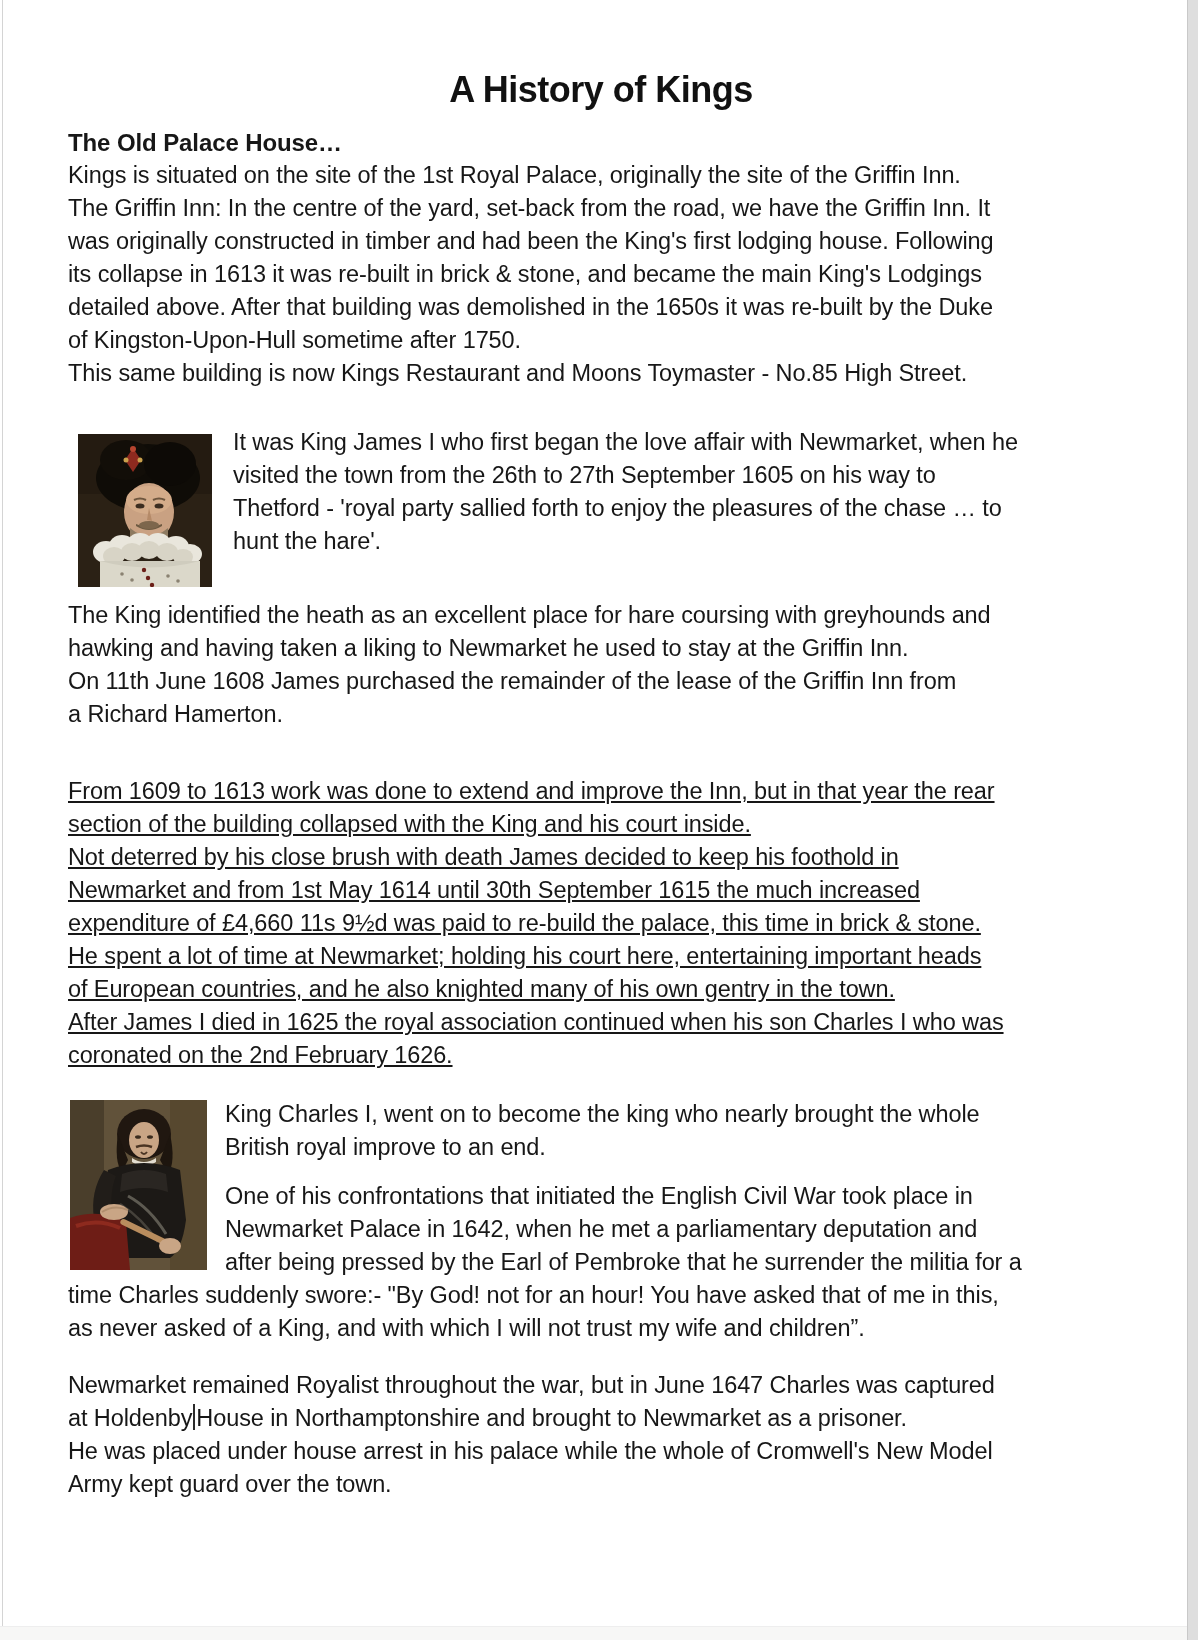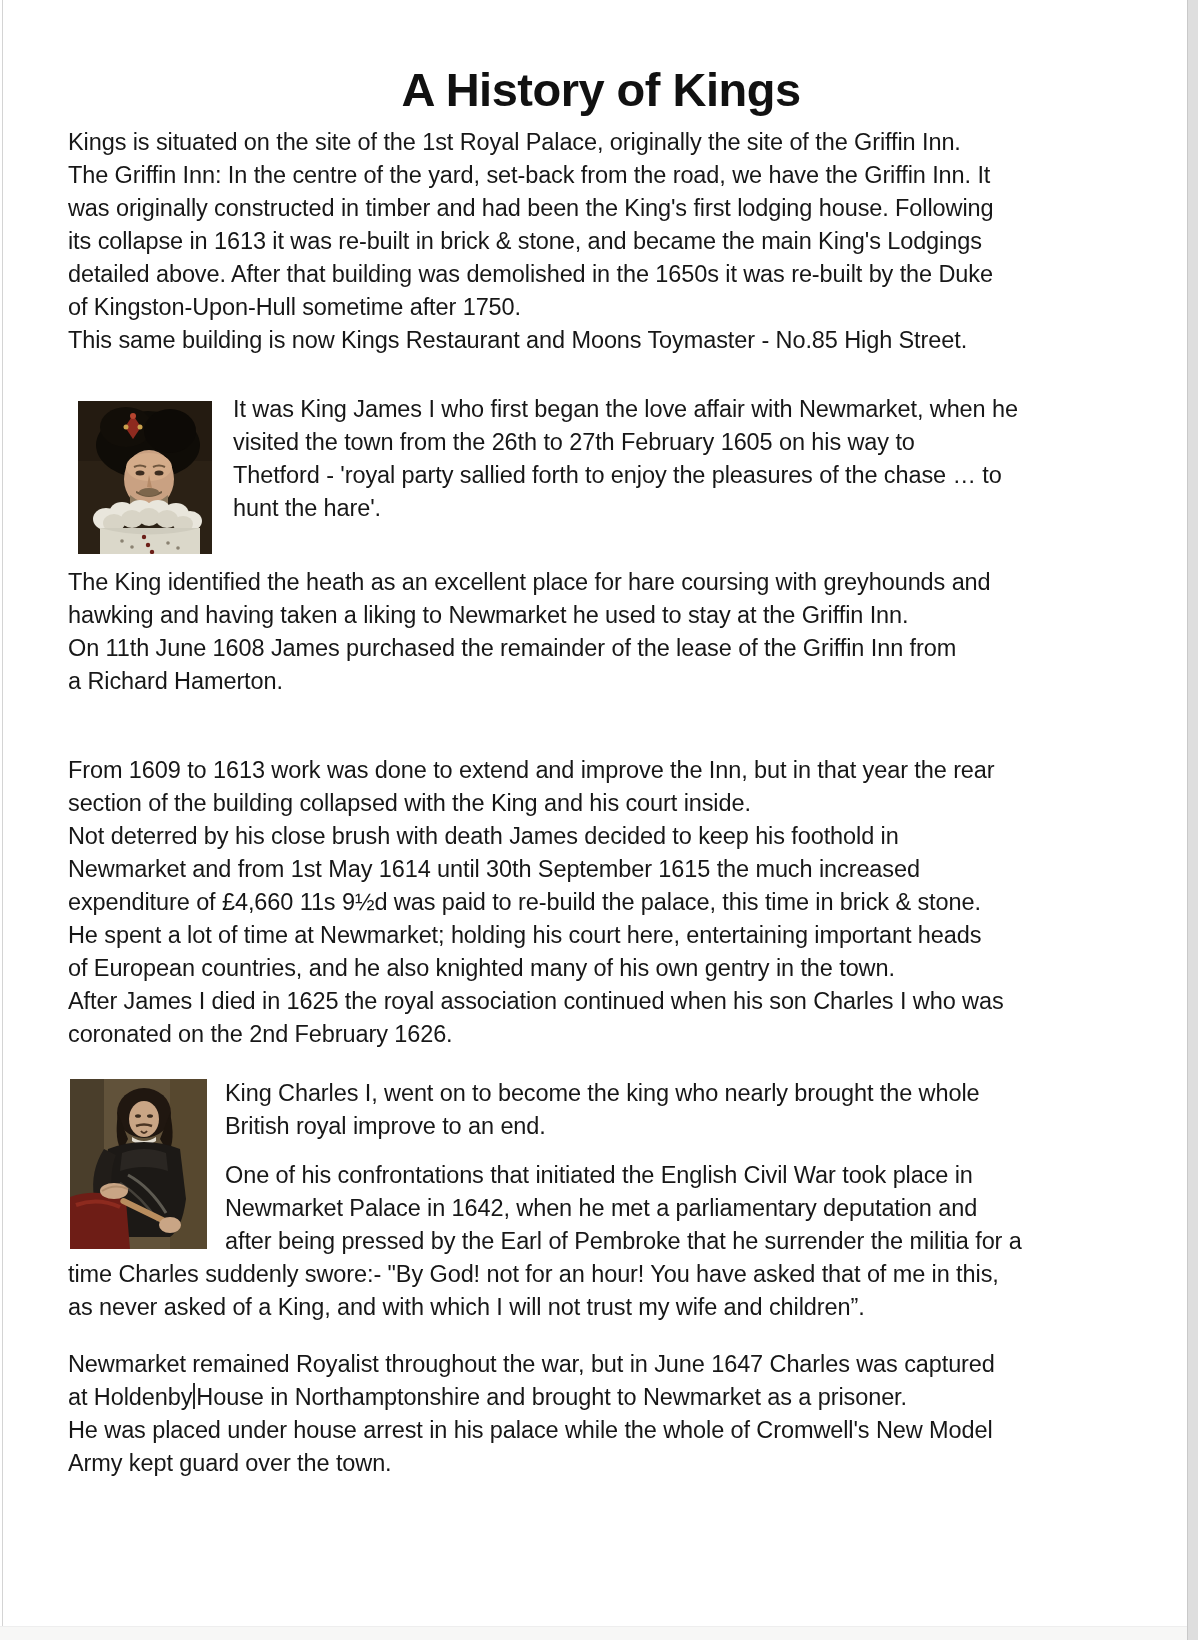--- a/index.html
+++ b/index.html
@@ -41,21 +41,21 @@
     width: 1185px;
     box-sizing: border-box;
     padding: 62px 54px 0 65px;
     color: #171717;
     font-size: 23.5px;
     line-height: 33px;
     letter-spacing: -0.1px;
   }
   h1.doc-title {
     margin: 0 0 8px 0;
-    font-size: 47px;
+    font-size: 36px;
     line-height: 56px;
     font-weight: 700;
     letter-spacing: -0.5px;
     text-align: center;
     color: #111111;
   }
   h2.section-heading {
     margin: 0;
     font-size: 24px;
     line-height: 33px;
@@ -66,21 +66,21 @@
     white-space: pre-line;
   }
   .sec-james { margin-top: 36px; }
   .sec-james .portrait {
     float: left;
     width: 134px; height: 153px;
     margin: 8px 21px 4px 10px;
     display: block;
   }
   p.heath { clear: left; padding-top: 8px; }
-  p.rebuild { margin-top: 56px; }
+  p.rebuild { margin-top: 44px; text-decoration: underline; }
   .sec-charles { margin-top: 26px; }
   .sec-charles .portrait {
     float: left;
     width: 137px; height: 170px;
     margin: 2px 18px 4px 2px;
     display: block;
   }
   .sec-charles p.p2 { margin-top: 16px; }
   p.royalist { clear: left; margin-top: 24px; }
   p.execution { margin-top: 25px; }
@@ -94,20 +94,21 @@
 </style>
 </head>
 <body>
 
 <div class="viewport">
 
   <div class="content">
 
     <h1 class="doc-title">A History of Kings</h1>
 
+    <h2 class="section-heading">The Old Palace House…</h2>
 
     <p class="lines">Kings is situated on the site of the 1st Royal Palace, originally the site of the Griffin Inn.
 The Griffin Inn: In the centre of the yard, set-back from the road, we have the Griffin Inn. It
 was originally constructed in timber and had been the King's first lodging house. Following
 its collapse in 1613 it was re-built in brick &amp; stone, and became the main King's Lodgings
 detailed above. After that building was demolished in the 1650s it was re-built by the Duke
 of Kingston-Upon-Hull sometime after 1750.
 This same building is now Kings Restaurant and Moons Toymaster - No.85 High Street.</p>
 
     <div class="sec-james">
@@ -154,21 +155,21 @@
           <circle cx="74" cy="151" r="2.2"></circle>
         </g>
         <g fill="#8a8272">
           <circle cx="44" cy="140" r="1.8"></circle>
           <circle cx="54" cy="146" r="1.8"></circle>
           <circle cx="90" cy="142" r="1.8"></circle>
           <circle cx="100" cy="147" r="1.8"></circle>
         </g>
       </svg>
       <p class="lines">It was King James I who first began the love affair with Newmarket, when he
-visited the town from the 26th to 27th February 1605 on his way to
+visited the town from the 26th to 27th September 1605 on his way to
 Thetford - 'royal party sallied forth to enjoy the pleasures of the chase … to
 hunt the hare'.</p>
     </div>
 
     <p class="lines heath">The King identified the heath as an excellent place for hare coursing with greyhounds and
 hawking and having taken a liking to Newmarket he used to stay at the Griffin Inn.
 On 11th June 1608 James purchased the remainder of the lease of the Griffin Inn from
 a Richard Hamerton.</p>
 
     <p class="lines rebuild">From 1609 to 1613 work was done to extend and improve the Inn, but in that year the rear

